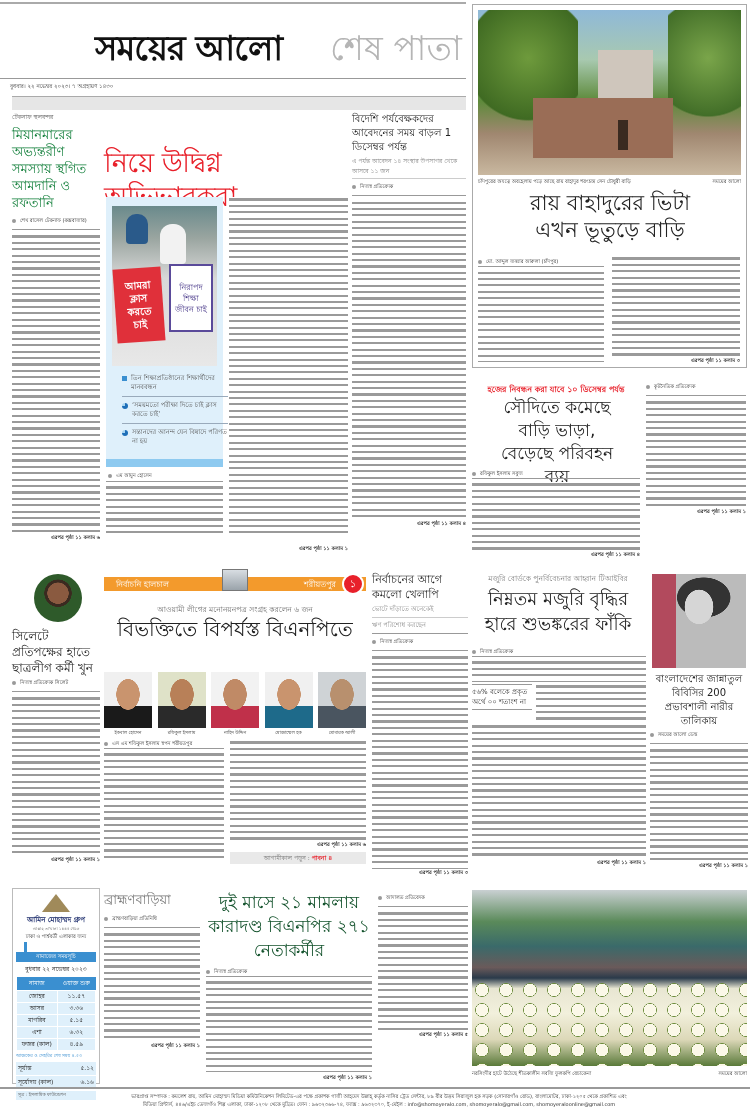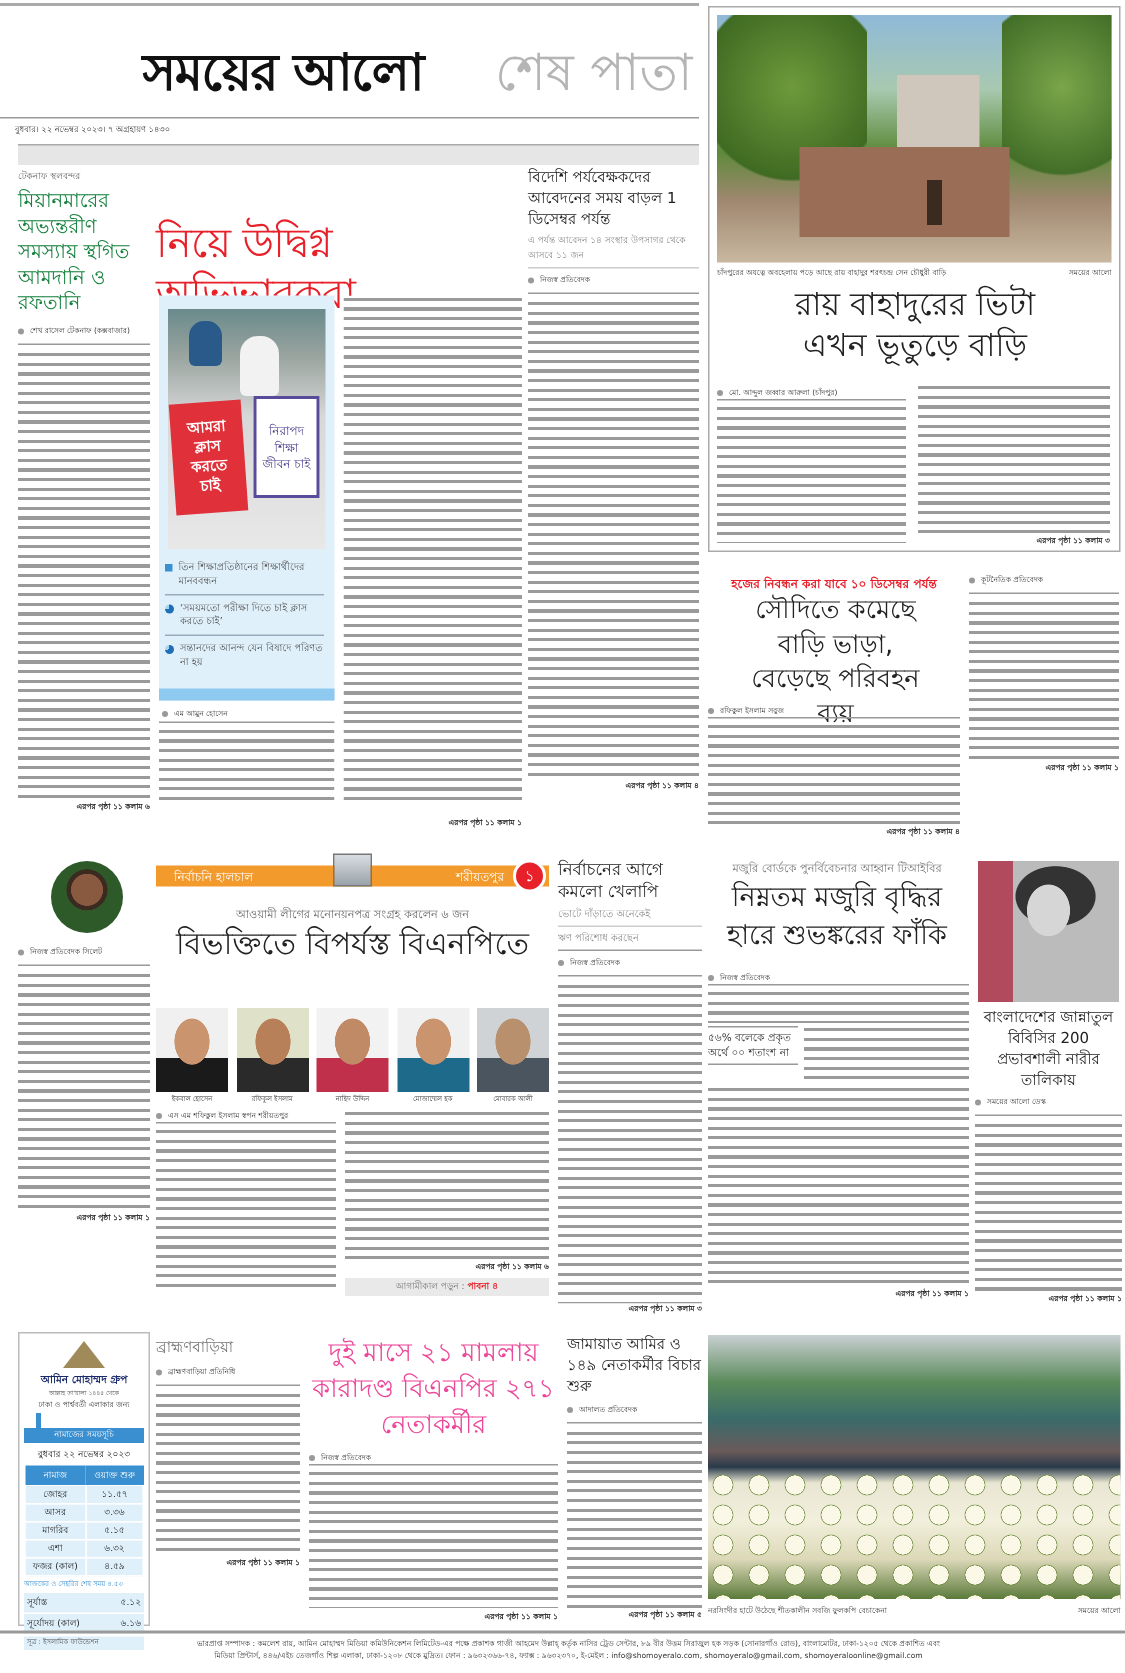--- a/index.html
+++ b/index.html
@@ -50,21 +50,21 @@
   <div class="photo abs" style="left:6px;top:9px;width:105px;height:160px;background:linear-gradient(180deg,#6a8a8c 0%,#9aa5a0 20%,#d8d8d8 45%,#e8e8e8 100%)">
     <div class="abs" style="left:14px;top:8px;width:22px;height:30px;border-radius:10px 10px 4px 4px;background:#2a5a8a"></div>
     <div class="abs" style="left:48px;top:18px;width:26px;height:40px;border-radius:12px 12px 4px 4px;background:#f2f2f2"></div>
     <div class="abs" style="left:3px;top:62px;width:48px;height:74px;background:#e0303a;transform:rotate(-4deg);display:flex;align-items:center;justify-content:center;text-align:center;padding:4px">
       <span style="color:#fff;font-size:10px;line-height:13px;font-weight:bold">আমরা ক্লাস করতে চাই</span>
     </div>
     <div class="abs" style="left:57px;top:58px;width:44px;height:68px;background:#fff;border:2px solid #5a4a9a;display:flex;align-items:center;justify-content:center;text-align:center;padding:3px">
       <span style="color:#4a3a8a;font-size:8px;line-height:11px">নিরাপদ শিক্ষা জীবন চাই</span>
     </div>
   </div>
-  <div class="abs" style="left:4px;top:175px;width:106px">
+  <div class="abs" style="left:16px;top:175px;width:106px">
     <div style="display:flex;gap:4px;padding:2px 0 4px;border-bottom:1px solid #9ab;font-size:6.5px;line-height:9px;color:#555">
       <span style="width:5px;height:5px;background:#3a8fd0;margin-top:2px;flex:none"></span>
       <span>তিন শিক্ষাপ্রতিষ্ঠানের শিক্ষার্থীদের মানববন্ধন</span>
     </div>
     <div style="display:flex;gap:4px;padding:4px 0;border-bottom:1px solid #9ab;font-size:6.5px;line-height:9px;color:#555">
       <span style="width:6px;height:6px;border-radius:50%;background:conic-gradient(#1e6fb8 0 75%,#a8d4f0 75%);margin-top:2px;flex:none"></span>
       <span>‘সময়মতো পরীক্ষা দিতে চাই ক্লাস করতে চাই’</span>
     </div>
     <div style="display:flex;gap:4px;padding:4px 0;font-size:6.5px;line-height:9px;color:#555">
       <span style="width:6px;height:6px;border-radius:50%;background:conic-gradient(#1e6fb8 0 75%,#a8d4f0 75%);margin-top:2px;flex:none"></span>
@@ -146,20 +146,21 @@
     </div>
   <div class="rule" style="margin:4px 0"></div>
   <div class="body-text" style="height:108px">
       <span class="filler"></span>
     </div>
   <div class="jump">এরপর পৃষ্ঠা ১১ কলাম ১</div>
 </div>
 
 <div class="abs" style="left:34px;top:574px;width:48px;height:48px;border-radius:50%;background:radial-gradient(circle at 50% 40%,#8a5a40 0 28%,#3a2a20 29% 36%,#2e5a2a 37%);overflow:hidden"></div>
 <div class="abs" style="left:12px;top:628px;width:88px;height:240px">
+  <h3 style="font-size:12px;line-height:16px;color:#222">সিলেটে প্রতিপক্ষের হাতে ছাত্রলীগ কর্মী খুন</h3>
   <div class="byline" style="margin-top:3px">
       <span class="dot"></span>
       <span>নিজস্ব প্রতিবেদক সিলেট</span>
     </div>
   <div class="rule" style="margin:4px 0"></div>
   <div class="body-text" style="height:160px">
       <span class="filler"></span>
     </div>
   <div class="jump">এরপর পৃষ্ঠা ১১ কলাম ১</div>
 </div>
@@ -308,45 +309,44 @@
       <span>৫.১২</span>
   </div>
   <div style="display:flex;justify-content:space-between;font-size:6px;background:#dff0fb;margin-top:1px;padding:1px 2px">
     <span>সূর্যোদয় (কাল)</span>
       <span>৬.১৬</span>
   </div>
   <div style="font-size:4.5px;color:#555;margin-top:2px;background:#dff0fb;padding:1px 2px">সূত্র : ইসলামিক ফাউন্ডেশন</div>
 </div>
 
 <div class="abs" style="left:104px;top:890px;width:96px;height:196px">
-  <div style="font-size:10px;color:#777">ব্রাহ্মণবাড়িয়া</div>
+  <div style="font-size:13px;color:#777">ব্রাহ্মণবাড়িয়া</div>
   <div class="byline" style="margin-top:4px">
       <span class="dot"></span>
       <span>ব্রাহ্মণবাড়িয়া প্রতিনিধি</span>
     </div>
   <div class="rule" style="margin:4px 0"></div>
   <div class="body-text" style="height:110px">
       <span class="filler"></span>
     </div>
   <div class="jump">এরপর পৃষ্ঠা ১১ কলাম ১</div>
 </div>
 
-<h2 class="abs" style="left:204px;top:890px;width:170px;text-align:center;font-size:17px;line-height:24px;color:#ec4899">দুই মাসে ২১ মামলায় কারাদণ্ড বিএনপির ২৭১ নেতাকর্মীর</h2>
+<h2 class="abs" style="left:204px;top:890px;width:170px;text-align:center;font-size:17px;line-height:24px;color:#14532d">দুই মাসে ২১ মামলায় কারাদণ্ড বিএনপির ২৭১ নেতাকর্মীর</h2>
 <div class="abs byline" style="left:206px;top:968px">
     <span class="dot"></span>
     <span>নিজস্ব প্রতিবেদক</span>
   </div>
 <div class="abs rule" style="left:206px;top:976px;width:166px"></div>
 <div class="abs body-text" style="left:206px;top:980px;width:166px;height:92px">
     <span class="filler"></span>
   </div>
 <div class="abs jump" style="left:206px;top:1074px;width:166px">এরপর পৃষ্ঠা ১১ কলাম ১</div>
 
 <div class="abs" style="left:378px;top:890px;width:90px;height:196px">
-  <h3 style="font-size:10px;line-height:14px;color:#222">জামায়াত আমির ও ১৪৯ নেতাকর্মীর বিচার শুরু</h3>
   <div class="byline" style="margin-top:4px">
       <span class="dot"></span>
       <span>আদালত প্রতিবেদক</span>
     </div>
   <div class="rule" style="margin:4px 0"></div>
   <div class="body-text" style="height:120px">
       <span class="filler"></span>
     </div>
   <div class="jump">এরপর পৃষ্ঠা ১১ কলাম ৫</div>
 </div>

